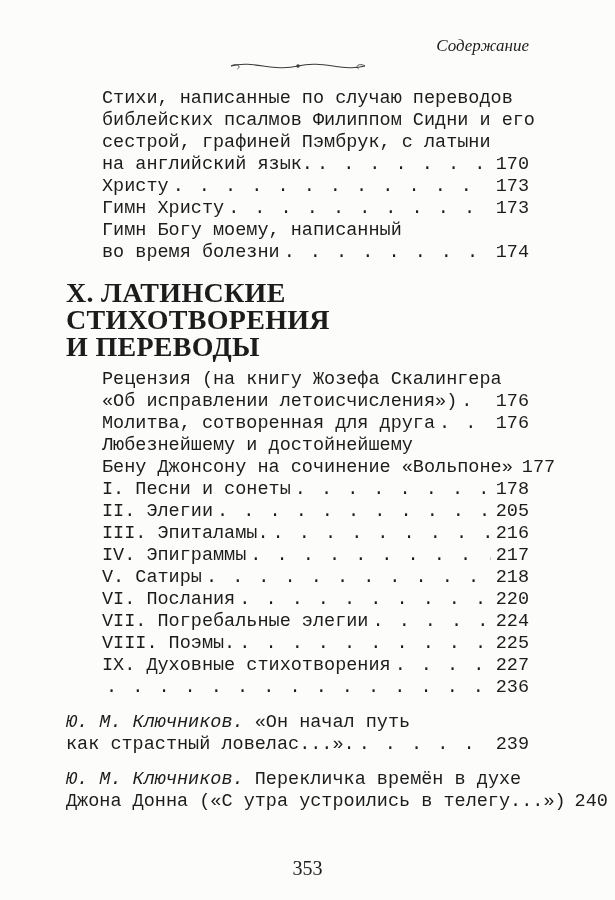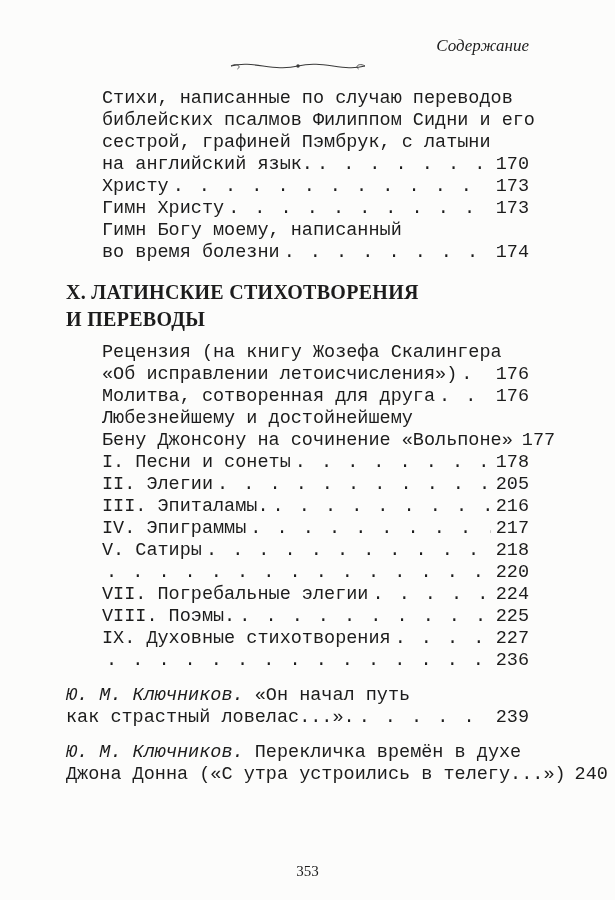--- a/index.html
+++ b/index.html
@@ -48,33 +48,33 @@
     margin: 0 5px 0 4px;
   }
   .leader::after {
     content: ". . . . . . . . . . . . . . . . . . . . . . . . . . . . . . . . . . . . . . . . . . . . . . . . . . . . . . . . . . . .";
     letter-spacing: 2px;
   }
   .leader.no-dots::after { content: ""; }
   .page-num { flex: 0 0 auto; }
   .toc-heading {
     font-weight: bold;
-    font-size: 20px;
+    font-size: 28px;
     line-height: 27px;
     letter-spacing: 0.3px;
     margin: 15px 0 9px 0;
   }
   .lead-italic { font-style: italic; }
   .folio {
     position: absolute;
     left: 0;
     bottom: 20px;
     width: 615px;
     text-align: center;
-    font-size: 15px;
+    font-size: 20px;
   }
 </style>
 </head>
 <body>
 
 <div class="page">
 
   <div class="header-title">Содержание</div>
 
   <div class="ornament">
@@ -176,20 +176,21 @@
       </div>
       <div class="toc-entry">
         <div class="entry-last">
           <span class="entry-text">V. Сатиры</span>
           <span class="leader"></span>
           <span class="page-num">218</span>
         </div>
       </div>
       <div class="toc-entry">
         <div class="entry-last">
+          <span class="entry-text">VI. Послания</span>
           <span class="leader"></span>
           <span class="page-num">220</span>
         </div>
       </div>
       <div class="toc-entry">
         <div class="entry-last">
           <span class="entry-text">VII. Погребальные элегии</span>
           <span class="leader"></span>
           <span class="page-num">224</span>
         </div>

